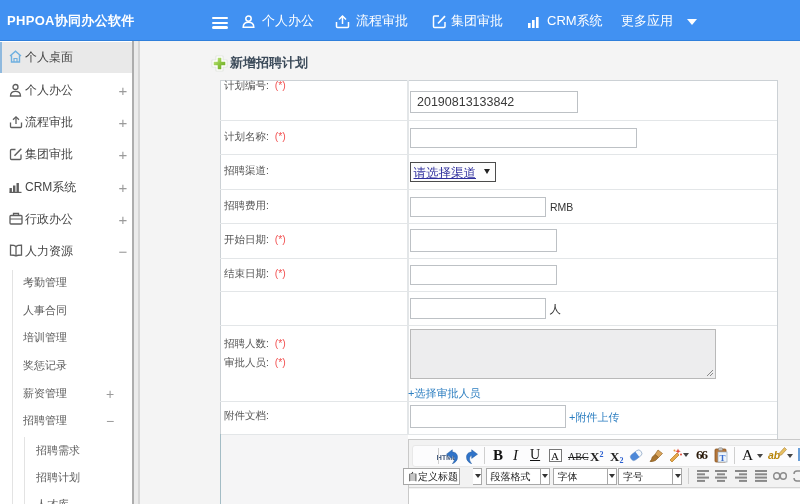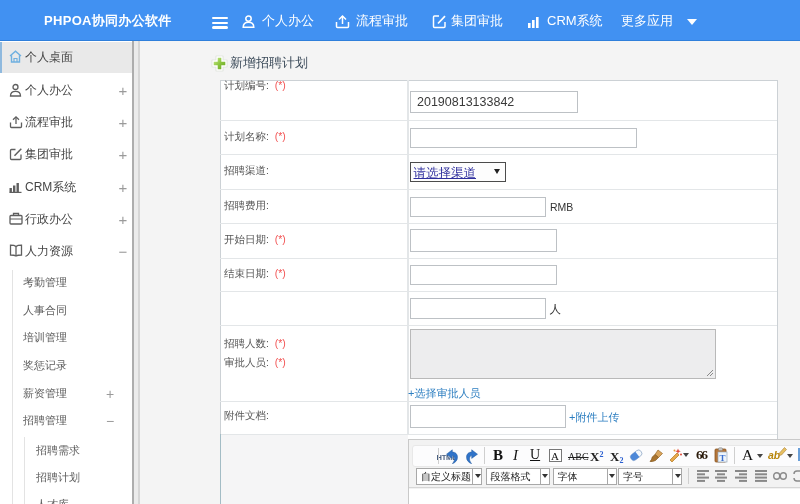--- a/index.html
+++ b/index.html
@@ -1,38 +1,38 @@
 <!DOCTYPE html>
 <html><head>
 <meta charset="utf-8">
 <style>
   * { margin:0; padding:0; box-sizing:border-box; }
   html,body { width:800px; height:504px; overflow:hidden; }
   body { position:relative; font-family:"Liberation Sans",sans-serif; background:#f4f4f4; }
   .abs { position:absolute; }
   
   #topbar { position:absolute; left:0; top:0; width:800px; height:41px; background:#4191f2; border-bottom:1px solid #2f7fdb; }
-  #logo { position:absolute; left:7px; top:0; height:41px; line-height:42px; color:#fff; font-size:13px; font-weight:bold; letter-spacing:0.3px;margin-left:37px; }
+  #logo { position:absolute; left:7px; top:0; height:41px; line-height:42px; color:#fff; font-size:13px; font-weight:bold; letter-spacing:0.3px; }
   .nav-item { position:absolute; top:0; height:41px; line-height:42px; color:#fff; font-size:13px; }
   .bar { position:absolute; left:0; width:16px; height:2.4px; background:#fff; border-radius:1.5px; }
   
   #sidebar { position:absolute; left:0; top:41px; width:132px; height:463px; background:#fff; }
   #sb-line1 { position:absolute; left:132px; top:41px; width:1.6px; height:463px; background:#adadad; }
   #sb-strip { position:absolute; left:133.6px; top:41px; width:4.4px; height:463px; background:#ebebeb; }
   #sb-line2 { position:absolute; left:138px; top:41px; width:1.6px; height:463px; background:#d6d6d6; }
   .sbi { position:absolute; left:0; width:132px; color:#454545; font-size:12px; }
   .sbi .txt { position:absolute; left:25px; top:0; }
   .sbi .plus { position:absolute; left:116px; top:0; width:14px; text-align:center; color:#9a9a9a; font-size:15px; font-weight:200; }
   .sbi svg { position:absolute; left:9px; }
   .sb2 { position:absolute; left:23px; color:#5c5c5c; font-size:11px; }
   .sb2 .plus { position:absolute; left:80px; top:0; width:14px; text-align:center; color:#9a9a9a; font-size:14px; }
   .sb3 { position:absolute; left:36px; color:#5c5c5c; font-size:11px; }
   .treeline { position:absolute; width:1.5px; background:#e3e3e3; }
   
-  #title { position:absolute; left:230px; top:54px; font-size:13px; font-weight:normal; color:#3c4b5a; }
+  #title { position:absolute; left:230px; top:54px; font-size:13px; font-weight:bold; color:#3c4b5a; }
   
   .hl { position:absolute; height:1.4px; background:#e3e6e8; }
   .vl { position:absolute; width:1.4px; background:#e3e6e8; }
   .lbl { position:absolute; left:224px; font-size:10.5px; color:#565656; }
   .lbl em { font-style:normal; color:#f25555; }
   .inp { position:absolute; background:#fff; border:1px solid #bdc1c5; }
   .lnk { position:absolute; color:#2e7fc1; font-size:11px; }
 </style>
 </head>
 <body>
@@ -182,21 +182,21 @@
   <div class="lbl" style="top:232.5px;">开始日期:&nbsp;&nbsp;<em>(*)</em></div>
   <div class="lbl" style="top:266.5px;">结束日期:&nbsp;&nbsp;<em>(*)</em></div>
   <div class="lbl" style="top:300.5px;margin-top:36px;">招聘人数:&nbsp;&nbsp;<em>(*)</em></div>
   <div class="lbl" style="top:356px;">审批人员:&nbsp;&nbsp;<em>(*)</em></div>
   <div class="lbl" style="top:408.5px;">附件文档:</div>
 
   <div class="inp" style="left:410px;top:91px;width:168px;height:22px;line-height:21px;padding-left:6px;font-size:12.5px;color:#3a3a3a;">20190813133842</div>
 
   <div class="inp" style="left:410px;top:128px;width:227px;height:20px;"></div>
 
-  <div class="abs" style="left:409.5px;top:161.5px;width:96px;height:20.5px;background:#fdfdfd;border:1.6px solid #4c4c4c;">
+  <div class="abs" style="left:409.5px;top:161.5px;width:86px;height:20.5px;background:#fdfdfd;border:1.6px solid #4c4c4c;">
     <span style="position:absolute;left:3px;top:2px;font-size:12.5px;color:#30309e;text-decoration:underline;">请选择渠道</span>
     <span style="position:absolute;right:5px;top:6.5px;width:0;height:0;border-left:3.8px solid transparent;border-right:3.8px solid transparent;border-top:5.2px solid #222;"></span>
   </div>
 
   <div class="inp" style="left:410px;top:196.5px;width:136px;height:20px;"></div>
   <div class="abs" style="left:550px;top:201px;font-size:10.5px;color:#333;">RMB</div>
 
   <div class="inp" style="left:410px;top:229px;width:147px;height:22.5px;"></div>
 
   <div class="inp" style="left:410px;top:264.5px;width:147px;height:20px;"></div>
@@ -262,21 +262,21 @@
   <div class="abs" style="left:733.5px;top:447px;width:1px;height:17px;background:#cfcfcf;"></div>
   <div class="abs" style="left:742px;top:446px;font-family:'Liberation Serif',serif;font-size:15.5px;color:#111;">A</div>
   <div class="abs" style="left:757px;top:454px;width:0;height:0;border-left:3.5px solid transparent;border-right:3.5px solid transparent;border-top:4.5px solid #444;"></div>
   <div class="abs" style="left:768px;top:449px;font-size:10.5px;font-weight:bold;color:#b8860b;font-style:italic;">ab</div>
   <svg class="abs" style="left:778px;top:447px;" width="9" height="12" viewBox="0 0 9 12">
     <path d="M6.5 0.5 L8.5 2.5 L3.5 8 L1 8.5 L1.5 6 Z" fill="#e8c060" stroke="#a8803a" stroke-width="0.6"></path>
   </svg>
   <div class="abs" style="left:786.5px;top:454px;width:0;height:0;border-left:3.5px solid transparent;border-right:3.5px solid transparent;border-top:4.5px solid #444;"></div>
   <div class="abs" style="left:797.5px;top:448px;width:2.5px;height:13px;background:#6a9fd8;"></div>
 
-  <div class="abs" style="left:416px;top:467.5px;width:57px;height:17px;border:1px solid #a8a8a8;background:#fff;font-size:10px;color:#222;line-height:16px;padding-left:4px;white-space:nowrap;overflow:hidden;">自定义标题</div>
+  <div class="abs" style="left:403px;top:467.5px;width:57px;height:17px;border:1px solid #a8a8a8;background:#fff;font-size:10px;color:#222;line-height:16px;padding-left:4px;white-space:nowrap;overflow:hidden;">自定义标题</div>
   <div class="abs" style="left:473px;top:467.5px;width:9px;height:17px;border:1px solid #a8a8a8;border-left:none;background:#fff;"></div>
   <div class="abs" style="left:474.5px;top:473.5px;width:0;height:0;border-left:3.5px solid transparent;border-right:3.5px solid transparent;border-top:4.5px solid #333;"></div>
   <div class="abs" style="left:485.5px;top:467.5px;width:55px;height:17px;border:1px solid #a8a8a8;background:#fff;font-size:10px;color:#222;line-height:16px;padding-left:4px;white-space:nowrap;overflow:hidden;">段落格式</div>
   <div class="abs" style="left:540.5px;top:467.5px;width:9px;height:17px;border:1px solid #a8a8a8;border-left:none;background:#fff;"></div>
   <div class="abs" style="left:542px;top:473.5px;width:0;height:0;border-left:3.5px solid transparent;border-right:3.5px solid transparent;border-top:4.5px solid #333;"></div>
   <div class="abs" style="left:552.5px;top:467.5px;width:55px;height:17px;border:1px solid #a8a8a8;background:#fff;font-size:10px;color:#222;line-height:16px;padding-left:4px;white-space:nowrap;overflow:hidden;">字体</div>
   <div class="abs" style="left:607.5px;top:467.5px;width:9px;height:17px;border:1px solid #a8a8a8;border-left:none;background:#fff;"></div>
   <div class="abs" style="left:609px;top:473.5px;width:0;height:0;border-left:3.5px solid transparent;border-right:3.5px solid transparent;border-top:4.5px solid #333;"></div>
   <div class="abs" style="left:618px;top:467.5px;width:55px;height:17px;border:1px solid #a8a8a8;background:#fff;font-size:10px;color:#222;line-height:16px;padding-left:4px;white-space:nowrap;overflow:hidden;">字号</div>
   <div class="abs" style="left:673px;top:467.5px;width:9px;height:17px;border:1px solid #a8a8a8;border-left:none;background:#fff;"></div>

